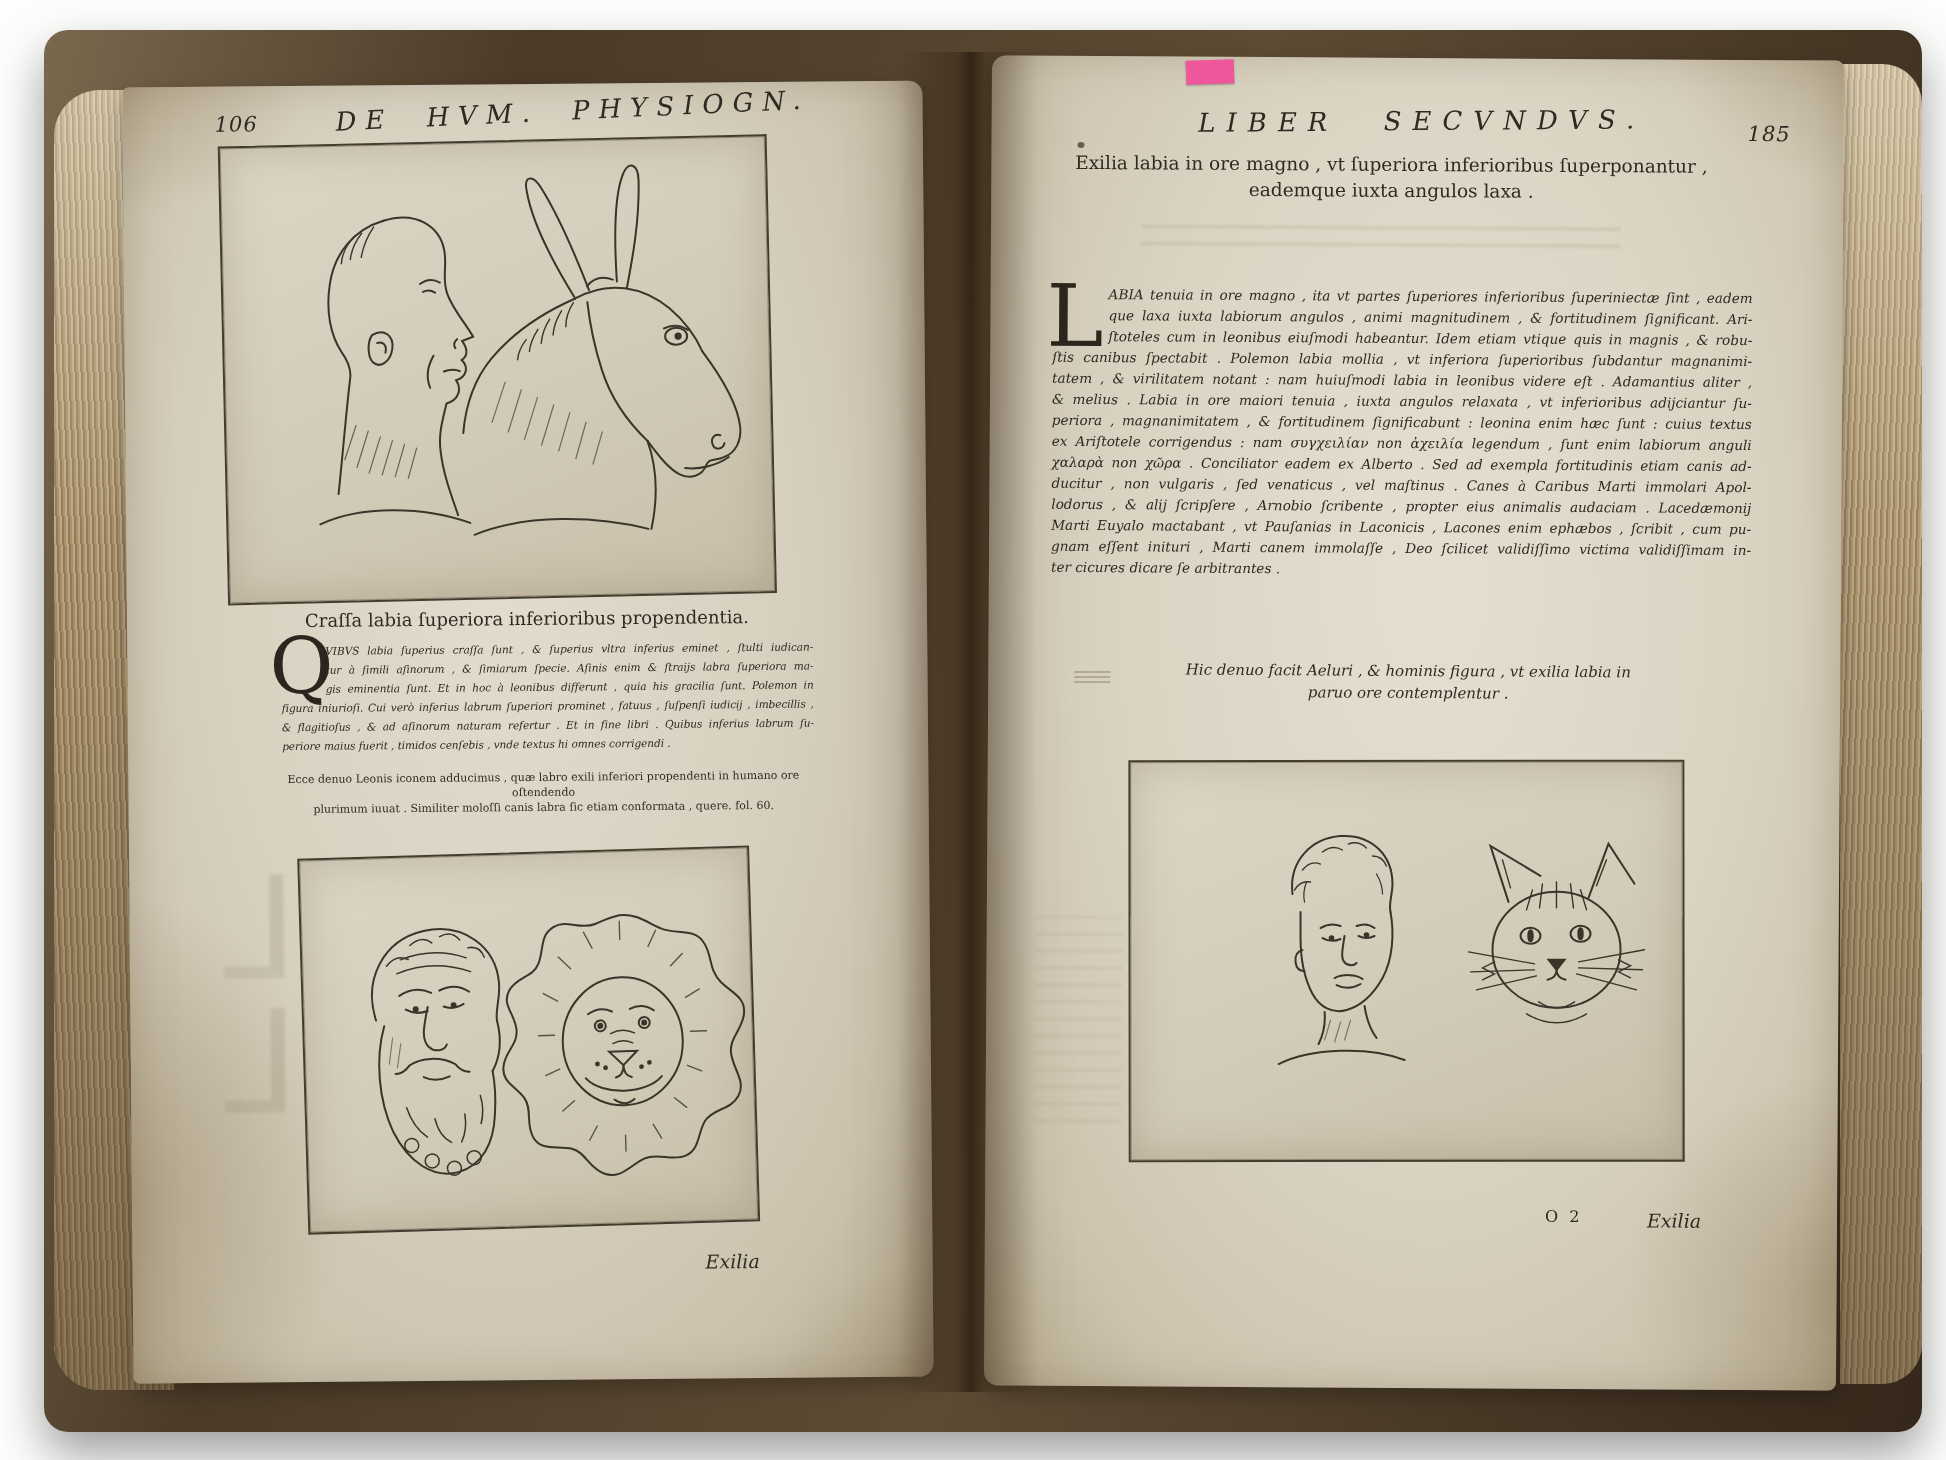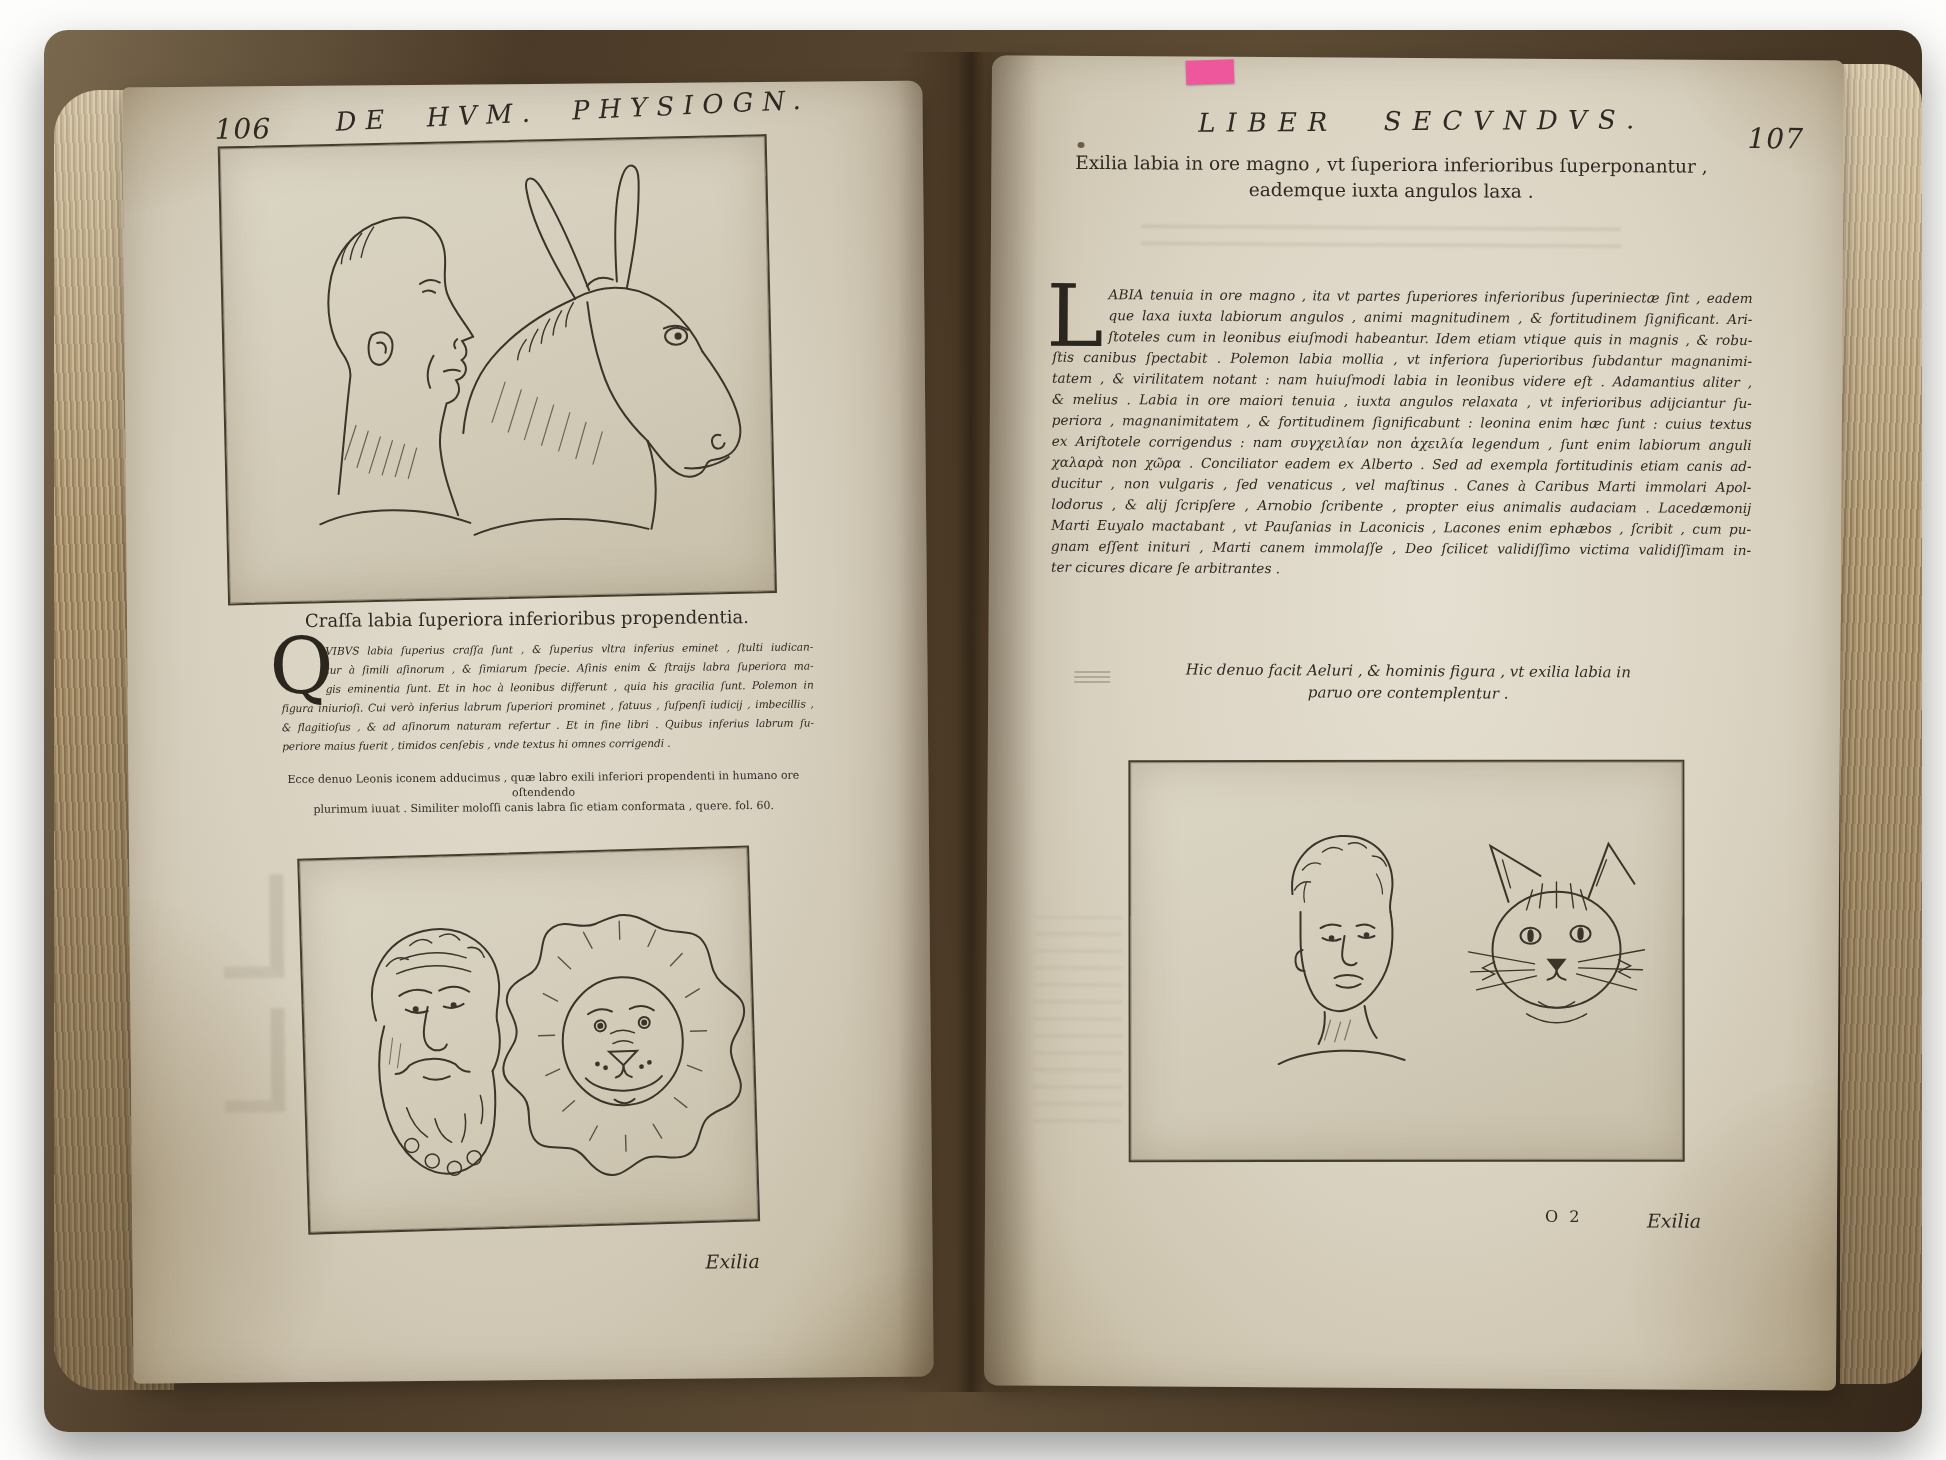--- a/index.html
+++ b/index.html
@@ -32,21 +32,21 @@
   .page-right::before{content:"";position:absolute;inset:0;border-radius:inherit;pointer-events:none;
     background:radial-gradient(240px 170px at 100% 0%,rgba(125,98,58,.22),transparent 70%),
                radial-gradient(300px 300px at 100% 92%,rgba(115,90,52,.26),transparent 70%);}
   .gutter{position:absolute;left:898px;top:52px;width:140px;height:1340px;pointer-events:none;z-index:5;
     background:linear-gradient(90deg,rgba(45,30,14,0) 0%,rgba(45,30,14,.38) 42%,rgba(22,13,5,.55) 52%,rgba(45,30,14,.30) 62%,rgba(45,30,14,0) 100%);}
   .bookmark{position:absolute;left:1186px;top:60px;width:48px;height:24px;background:#ef579d;
     transform:rotate(-2deg);z-index:6;box-shadow:0 1px 2px rgba(0,0,0,.3);}
 
   
   .abs{position:absolute;}
-  .pagenum{font-size:28px;font-style:italic;letter-spacing:1px;}
+  .pagenum{font-size:21px;font-style:italic;letter-spacing:1px;}
   .runtitle{font-style:italic;text-align:center;font-size:26px;letter-spacing:9px;word-spacing:16px;white-space:nowrap;}
   .jl{display:block;text-align:justify;text-align-last:justify;white-space:normal;}
   .jl.end{text-align-last:left;}
   .cline{display:block;text-align:center;}
   .dropcap{position:absolute;font-style:normal;color:#2a251d;}
 
   
   .plate{position:absolute;border:2px solid #433d2f;
     background:linear-gradient(158deg,#dcd6c6 0%,#d2cbb8 55%,#c7bfa9 100%);
     box-shadow:inset 0 0 0 1px rgba(70,58,40,.35),inset 0 0 46px rgba(110,90,60,.28);}
@@ -187,21 +187,21 @@
           <path d="M318,70 v18 M282,80 l8,16 M354,80 l-8,16 M256,104 l12,12 M380,104 l-12,12 M240,140 l14,8 M396,140 l-14,8 M234,182 h16 M402,182 h-16 M240,222 l14,-6 M396,222 l-14,-6 M256,258 l12,-10 M380,258 l-12,-10 M282,288 l8,-14 M354,288 l-8,-14 M318,300 v-16" style="stroke-width:1.4;opacity:.8"></path>
         </g>
       </svg>
     </div>
 
     <div class="abs lp-catch" style="left:520px;top:1168px;width:160px;">Exilia</div>
   </div>
 
   <div class="page page-right">
     <div class="abs runtitle" style="left:170px;top:48px;width:520px;letter-spacing:11px;word-spacing:26px;transform:rotate(-0.8deg);">LIBER SECVNDVS.</div>
-    <div class="abs pagenum" style="left:756px;top:62px;">107</div>
+    <div class="abs pagenum" style="left:756px;top:62px;">185</div>
     <div class="speck" style="left:86px;top:86px;"></div>
 
     <div class="abs rp-heading" style="left:40px;top:94px;width:720px;">
       <span class="cline">Exilia labia in ore magno , vt ſuperiora inferioribus ſuperponantur ,</span>
       <span class="cline">eademque iuxta angulos laxa .</span>
     </div>
 
     <div class="ghost-streaks" style="left:150px;top:158px;width:480px;height:44px;"></div>
 
     <div class="dropcap" style="left:56px;top:224px;font-size:86px;line-height:72px;">L</div>

